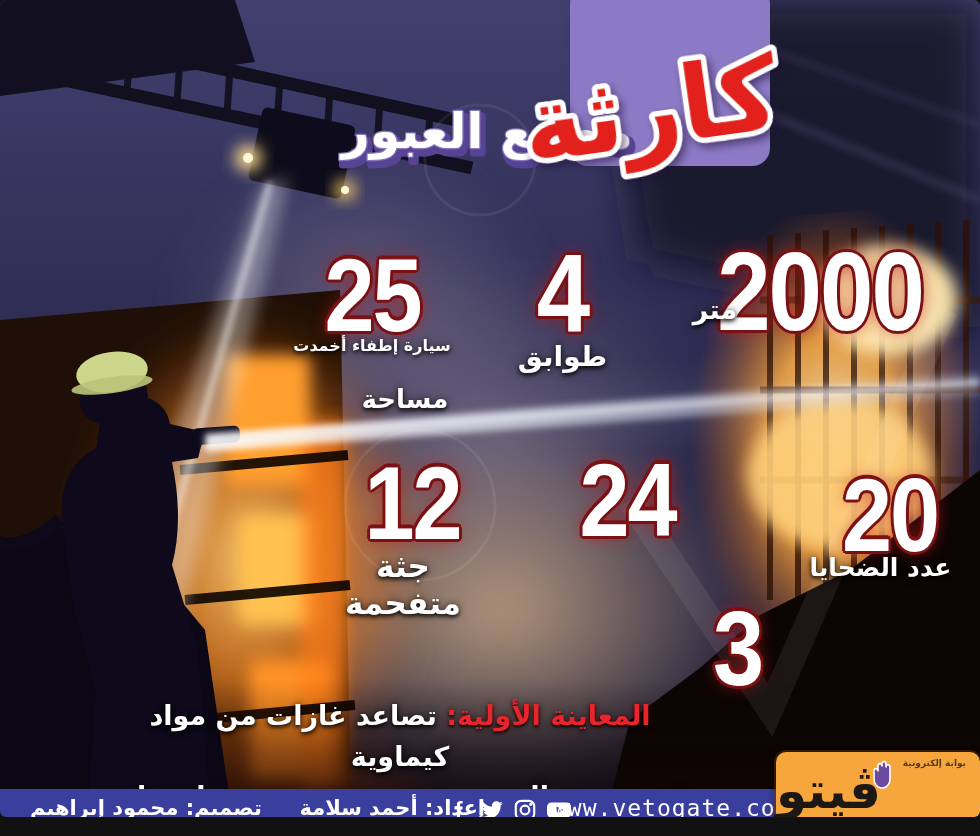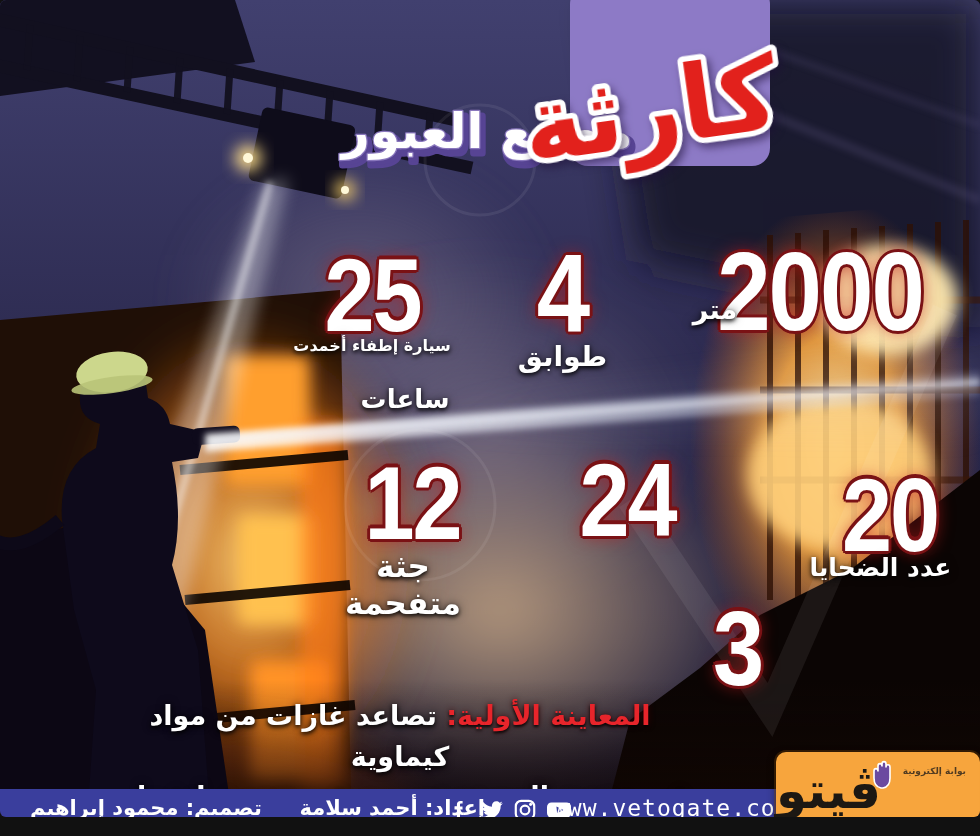--- a/index.html
+++ b/index.html
@@ -54,21 +54,21 @@
   .site-url{
     position:absolute;left:553px;top:795px;direction:ltr;
     font-family:"DejaVu Sans Mono","Liberation Mono",monospace;
     color:#fff;font-size:23px;letter-spacing:1px;white-space:nowrap;
   }
   .veto-logo{
     position:absolute;left:776px;top:752px;width:204px;height:78px;
     background:#f7a53d;border-radius:10px;box-shadow:0 0 0 2px rgba(120,70,10,.35),0 3px 8px rgba(0,0,0,.5);
   }
   .veto-logo .slogan{
-    position:absolute;right:14px;top:14px;font-size:9px;color:#33291c;font-weight:bold;opacity:.85;
+    position:absolute;right:14px;top:6px;font-size:9px;color:#33291c;font-weight:bold;opacity:.85;
   }
   .veto-logo .logo-text{
     position:absolute;left:0;right:0;top:14px;text-align:left;
     font-size:50px;font-weight:bold;color:#1c1813;line-height:1;letter-spacing:2px;
   }
   .veto-hand{position:absolute;left:92px;top:8px;}
 </style>
 </head>
 <body>
 
@@ -200,21 +200,21 @@
   </svg>
 
   <div class="num" style="left:700px;top:244px;width:240px;font-size:96px;">2000</div>
   <div class="lbl" style="left:675px;top:294px;width:80px;font-size:27px;">متر</div>
 
   <div class="num" style="left:500px;top:246px;width:125px;font-size:96px;">4</div>
   <div class="lbl" style="left:500px;top:340px;width:125px;font-size:28px;">طوابق</div>
 
   <div class="num" style="left:300px;top:250px;width:145px;font-size:90px;">25</div>
   <div class="lbl" style="left:262px;top:336px;width:220px;font-size:16px;">سيارة إطفاء أخمدت</div>
-  <div class="lbl" style="left:330px;top:384px;width:150px;font-size:26px;">ساعات</div>
+  <div class="lbl" style="left:330px;top:384px;width:150px;font-size:26px;">مساحة</div>
 
   <div class="num" style="left:340px;top:458px;width:145px;font-size:90px;">12</div>
   <div class="lbl" style="left:318px;top:548px;width:170px;font-size:31px;">جثة متفحمة</div>
 
   <div class="num" style="left:555px;top:455px;width:145px;font-size:90px;">24</div>
 
   <div class="num" style="left:815px;top:470px;width:150px;font-size:90px;">20</div>
   <div class="lbl" style="left:798px;top:553px;width:165px;font-size:25px;">عدد الضحايا</div>
 
   <div class="num" style="left:675px;top:602px;width:125px;font-size:92px;">3</div>

